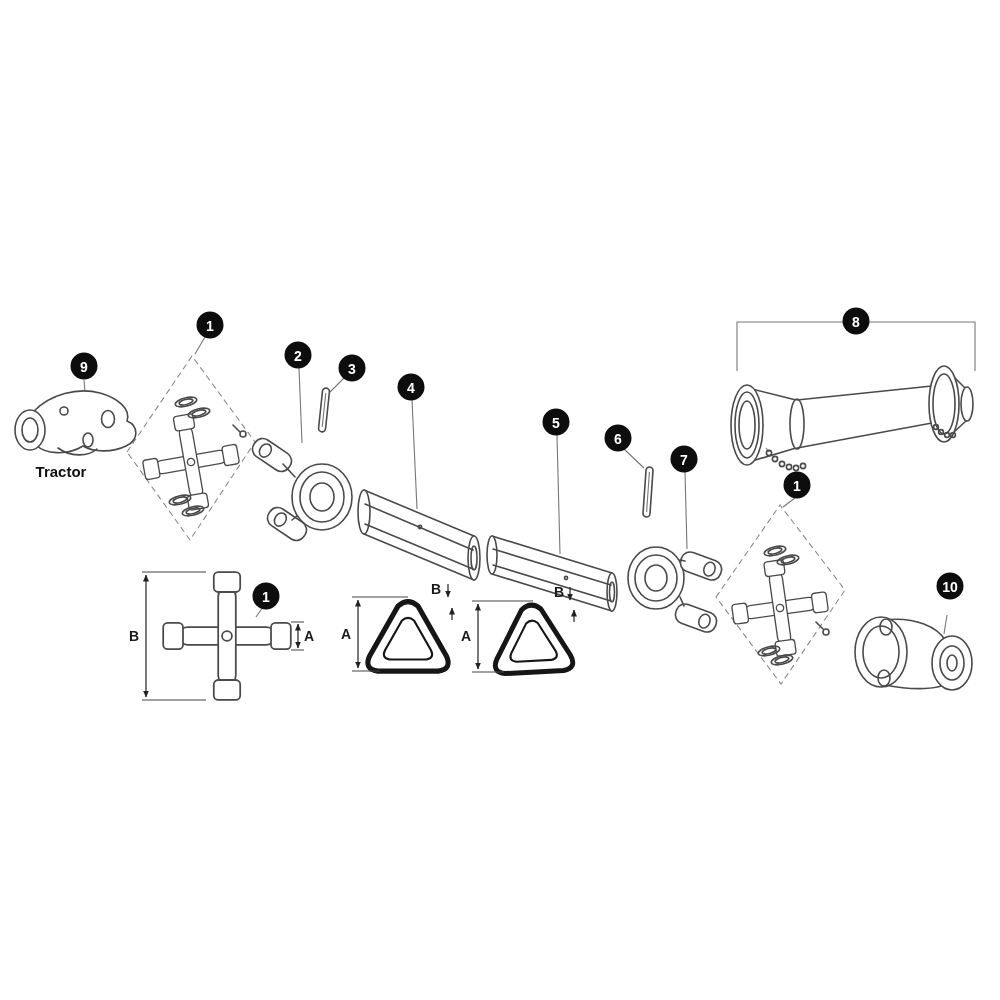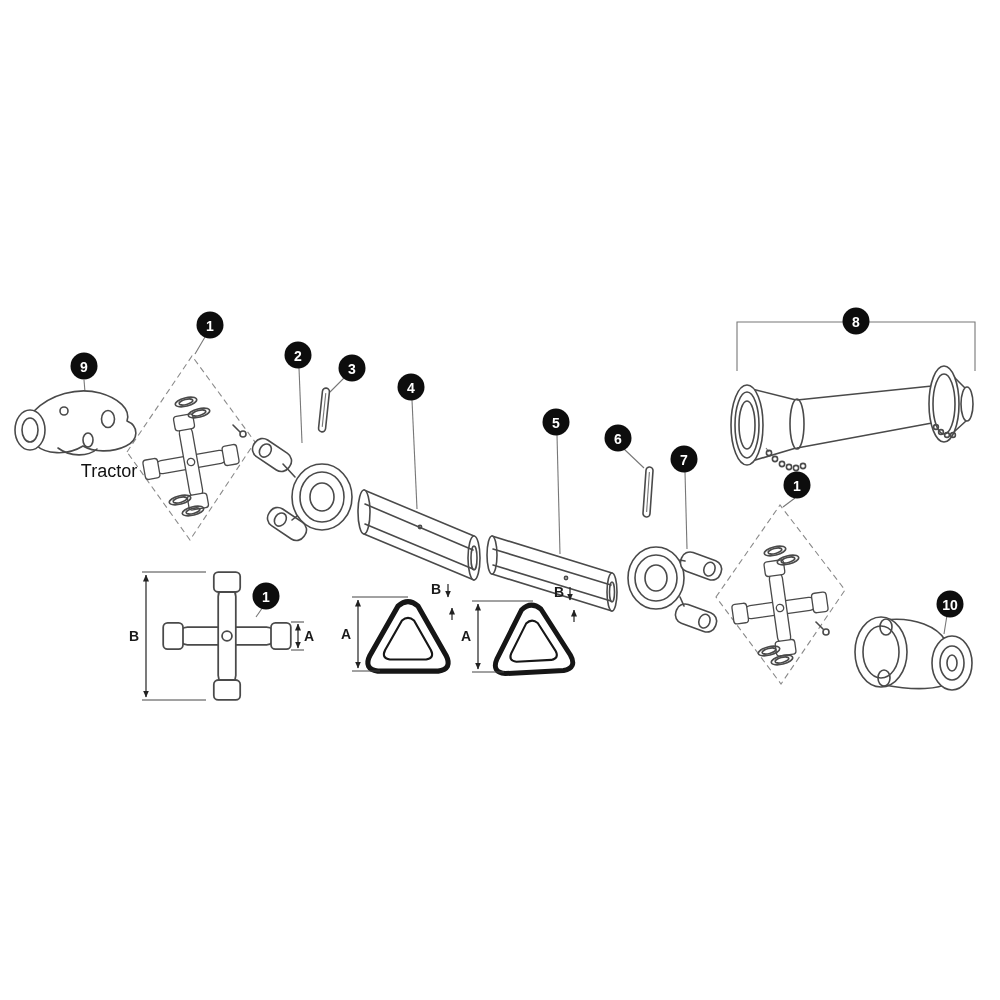--- a/index.html
+++ b/index.html
@@ -17,21 +17,21 @@
   .profile{fill:none;stroke:#161616;stroke-width:4.6;stroke-linejoin:round;vector-effect:non-scaling-stroke;}
   .profileInner{fill:none;stroke:#161616;stroke-width:3.2;stroke-linejoin:round;vector-effect:non-scaling-stroke;}
   .callout{
     position:absolute;width:27px;height:27px;border-radius:50%;
     background:#0d0d0d;color:#ffffff;font-weight:bold;font-size:14px;
     display:flex;align-items:center;justify-content:center;
     transform:translate(-50%,-50%);user-select:none;
   }
   .caption{
     position:absolute;transform:translate(-50%,-50%);
-    font-weight:normal;font-size:18px;color:#111111;white-space:nowrap;margin-left:48px;
+    font-weight:bold;font-size:15px;color:#111111;white-space:nowrap;
   }
   .dim{
     position:absolute;transform:translate(-50%,-50%);
     font-weight:bold;font-size:14px;color:#1a1a1a;
   }
 </style>
 </head>
 <body>
 
 <div id="stage">
@@ -251,21 +251,21 @@
   <div class="callout" style="left:84px;top:366px">9</div>
   <div class="callout" style="left:210px;top:325px">1</div>
   <div class="callout" style="left:298px;top:355px">2</div>
   <div class="callout" style="left:352px;top:368px">3</div>
   <div class="callout" style="left:411px;top:387px">4</div>
   <div class="callout" style="left:556px;top:422px">5</div>
   <div class="callout" style="left:618px;top:438px">6</div>
   <div class="callout" style="left:684px;top:459px">7</div>
   <div class="callout" style="left:797px;top:485px">1</div>
   <div class="callout" style="left:856px;top:321px">8</div>
-  <div class="callout" style="left:950px;top:604px">10</div>
+  <div class="callout" style="left:950px;top:586px">10</div>
   <div class="callout" style="left:266px;top:596px">1</div>
 
   <div class="caption" style="left:61px;top:471px">Tractor</div>
 
   <div class="dim" style="left:134px;top:636px">B</div>
   <div class="dim" style="left:309px;top:636px">A</div>
   <div class="dim" style="left:346px;top:634px">A</div>
   <div class="dim" style="left:436px;top:589px">B</div>
   <div class="dim" style="left:466px;top:636px">A</div>
   <div class="dim" style="left:559px;top:592px">B</div>

